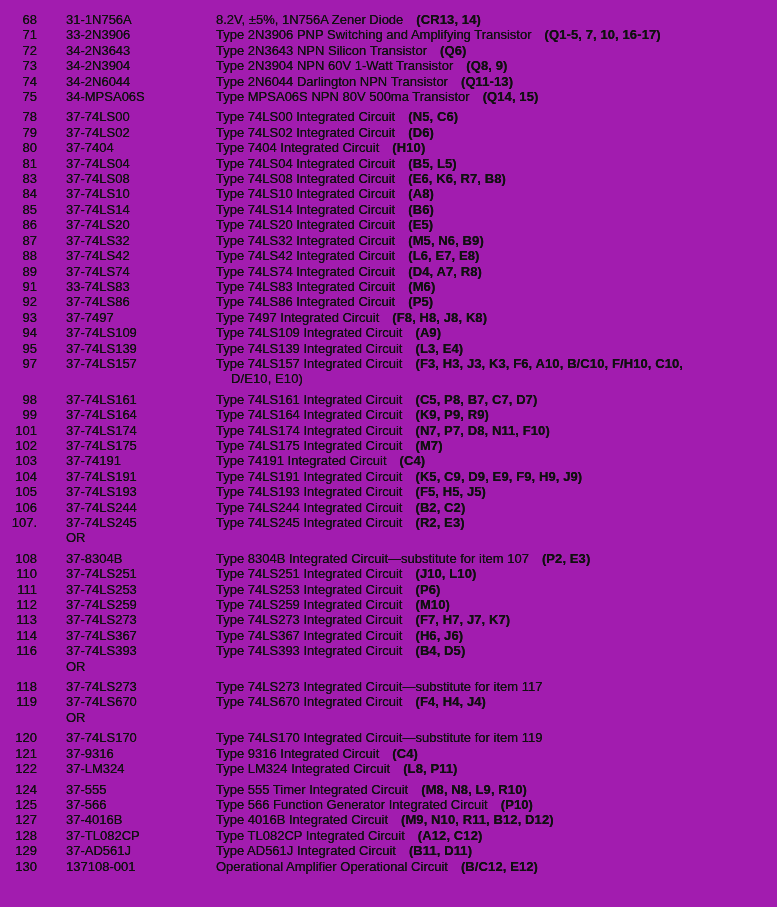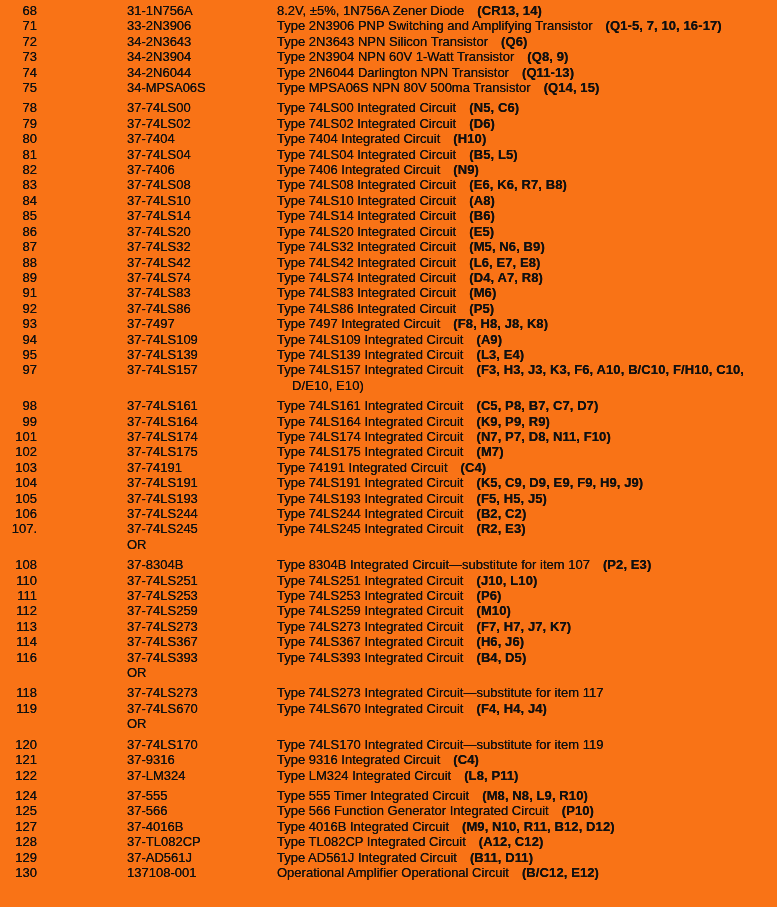--- a/index.html
+++ b/index.html
@@ -4,42 +4,42 @@
 <style>
   html, body {
     margin: 0;
     padding: 0;
     background: #ffffff;
   }
   .page {
     width: 777px;
     height: 907px;
     box-sizing: border-box;
-    padding-top: 3px;
-    background: #f97316;
+    padding-top: 12px;
+    background: #a21caf;
     color: #101010;
     font-family: "Liberation Sans", "DejaVu Sans", sans-serif;
     font-size: 13px;
     line-height: 15.4px;
     overflow: hidden;
     text-shadow: 0 0 0.5px currentColor; 
   }
   .row {
     display: flex;
     align-items: baseline;
   }
   .row.gap { margin-top: 5px; }
   .col-item {
     flex: 0 0 37px;
     text-align: right;
     white-space: nowrap;
   }
   .col-part {
     flex: 0 0 150px;
-    margin-left: 90px;
+    margin-left: 29px;
     white-space: nowrap;
   }
   .col-desc {
     flex: 1 1 auto;
     white-space: nowrap;
   }
   .locs {
     font-weight: 700;
     margin-left: 13px;
     letter-spacing: 0.1px;
@@ -110,25 +110,20 @@
     <span class="col-part">37-7404</span>
     <span class="col-desc"><span>Type 7404 Integrated Circuit</span><span class="locs">(H10)</span></span>
   </div>
 
   <div class="row">
     <span class="col-item">81</span>
     <span class="col-part">37-74LS04</span>
     <span class="col-desc"><span>Type 74LS04 Integrated Circuit</span><span class="locs">(B5, L5)</span></span>
   </div>
 
-  <div class="row">
-    <span class="col-item">82</span>
-    <span class="col-part">37-7406</span>
-    <span class="col-desc"><span>Type 7406 Integrated Circuit</span><span class="locs">(N9)</span></span>
-  </div>
 
   <div class="row">
     <span class="col-item">83</span>
     <span class="col-part">37-74LS08</span>
     <span class="col-desc"><span>Type 74LS08 Integrated Circuit</span><span class="locs">(E6, K6, R7, B8)</span></span>
   </div>
 
   <div class="row">
     <span class="col-item">84</span>
     <span class="col-part">37-74LS10</span>
@@ -160,21 +155,21 @@
   </div>
 
   <div class="row">
     <span class="col-item">89</span>
     <span class="col-part">37-74LS74</span>
     <span class="col-desc"><span>Type 74LS74 Integrated Circuit</span><span class="locs">(D4, A7, R8)</span></span>
   </div>
 
   <div class="row">
     <span class="col-item">91</span>
-    <span class="col-part">37-74LS83</span>
+    <span class="col-part">33-74LS83</span>
     <span class="col-desc"><span>Type 74LS83 Integrated Circuit</span><span class="locs">(M6)</span></span>
   </div>
 
   <div class="row">
     <span class="col-item">92</span>
     <span class="col-part">37-74LS86</span>
     <span class="col-desc"><span>Type 74LS86 Integrated Circuit</span><span class="locs">(P5)</span></span>
   </div>
 
   <div class="row">

